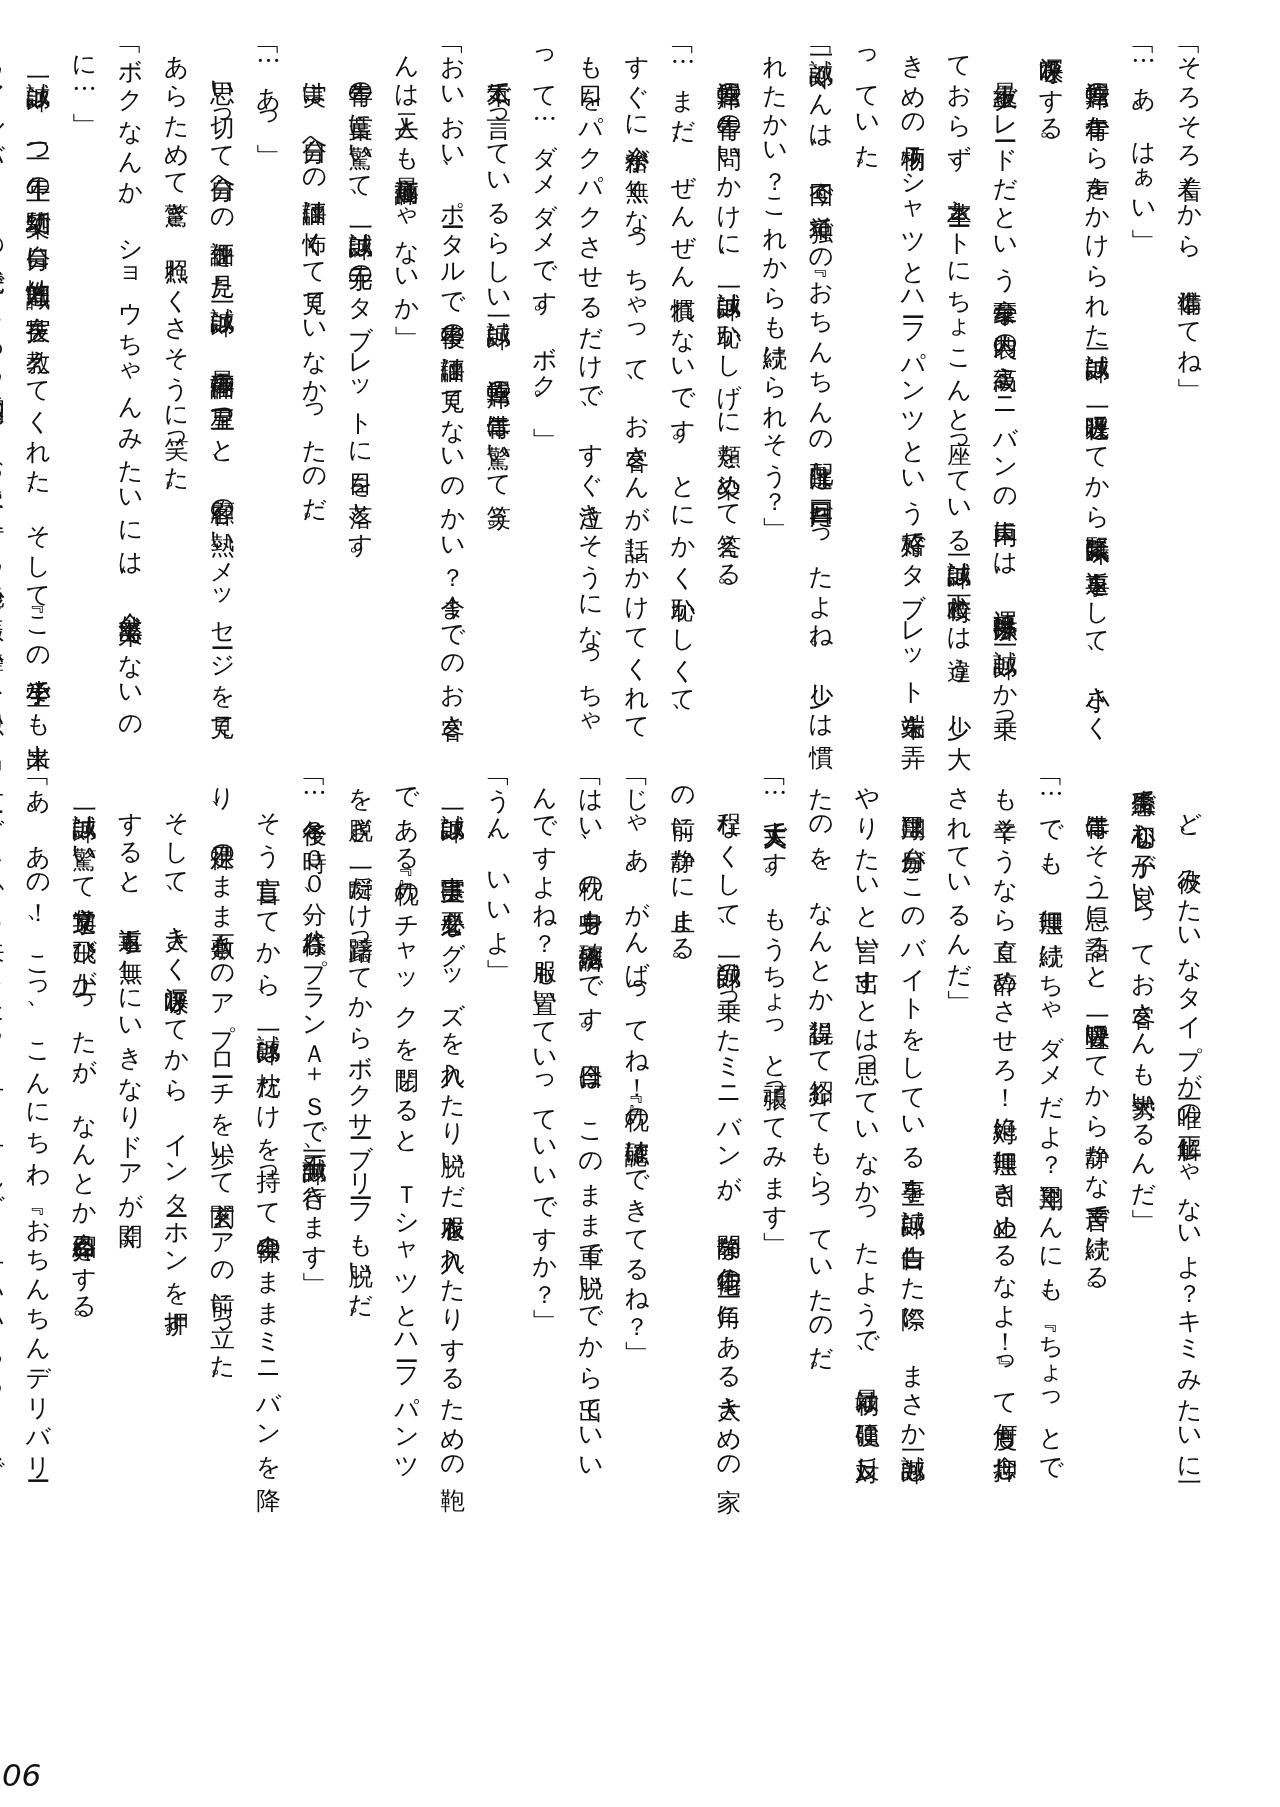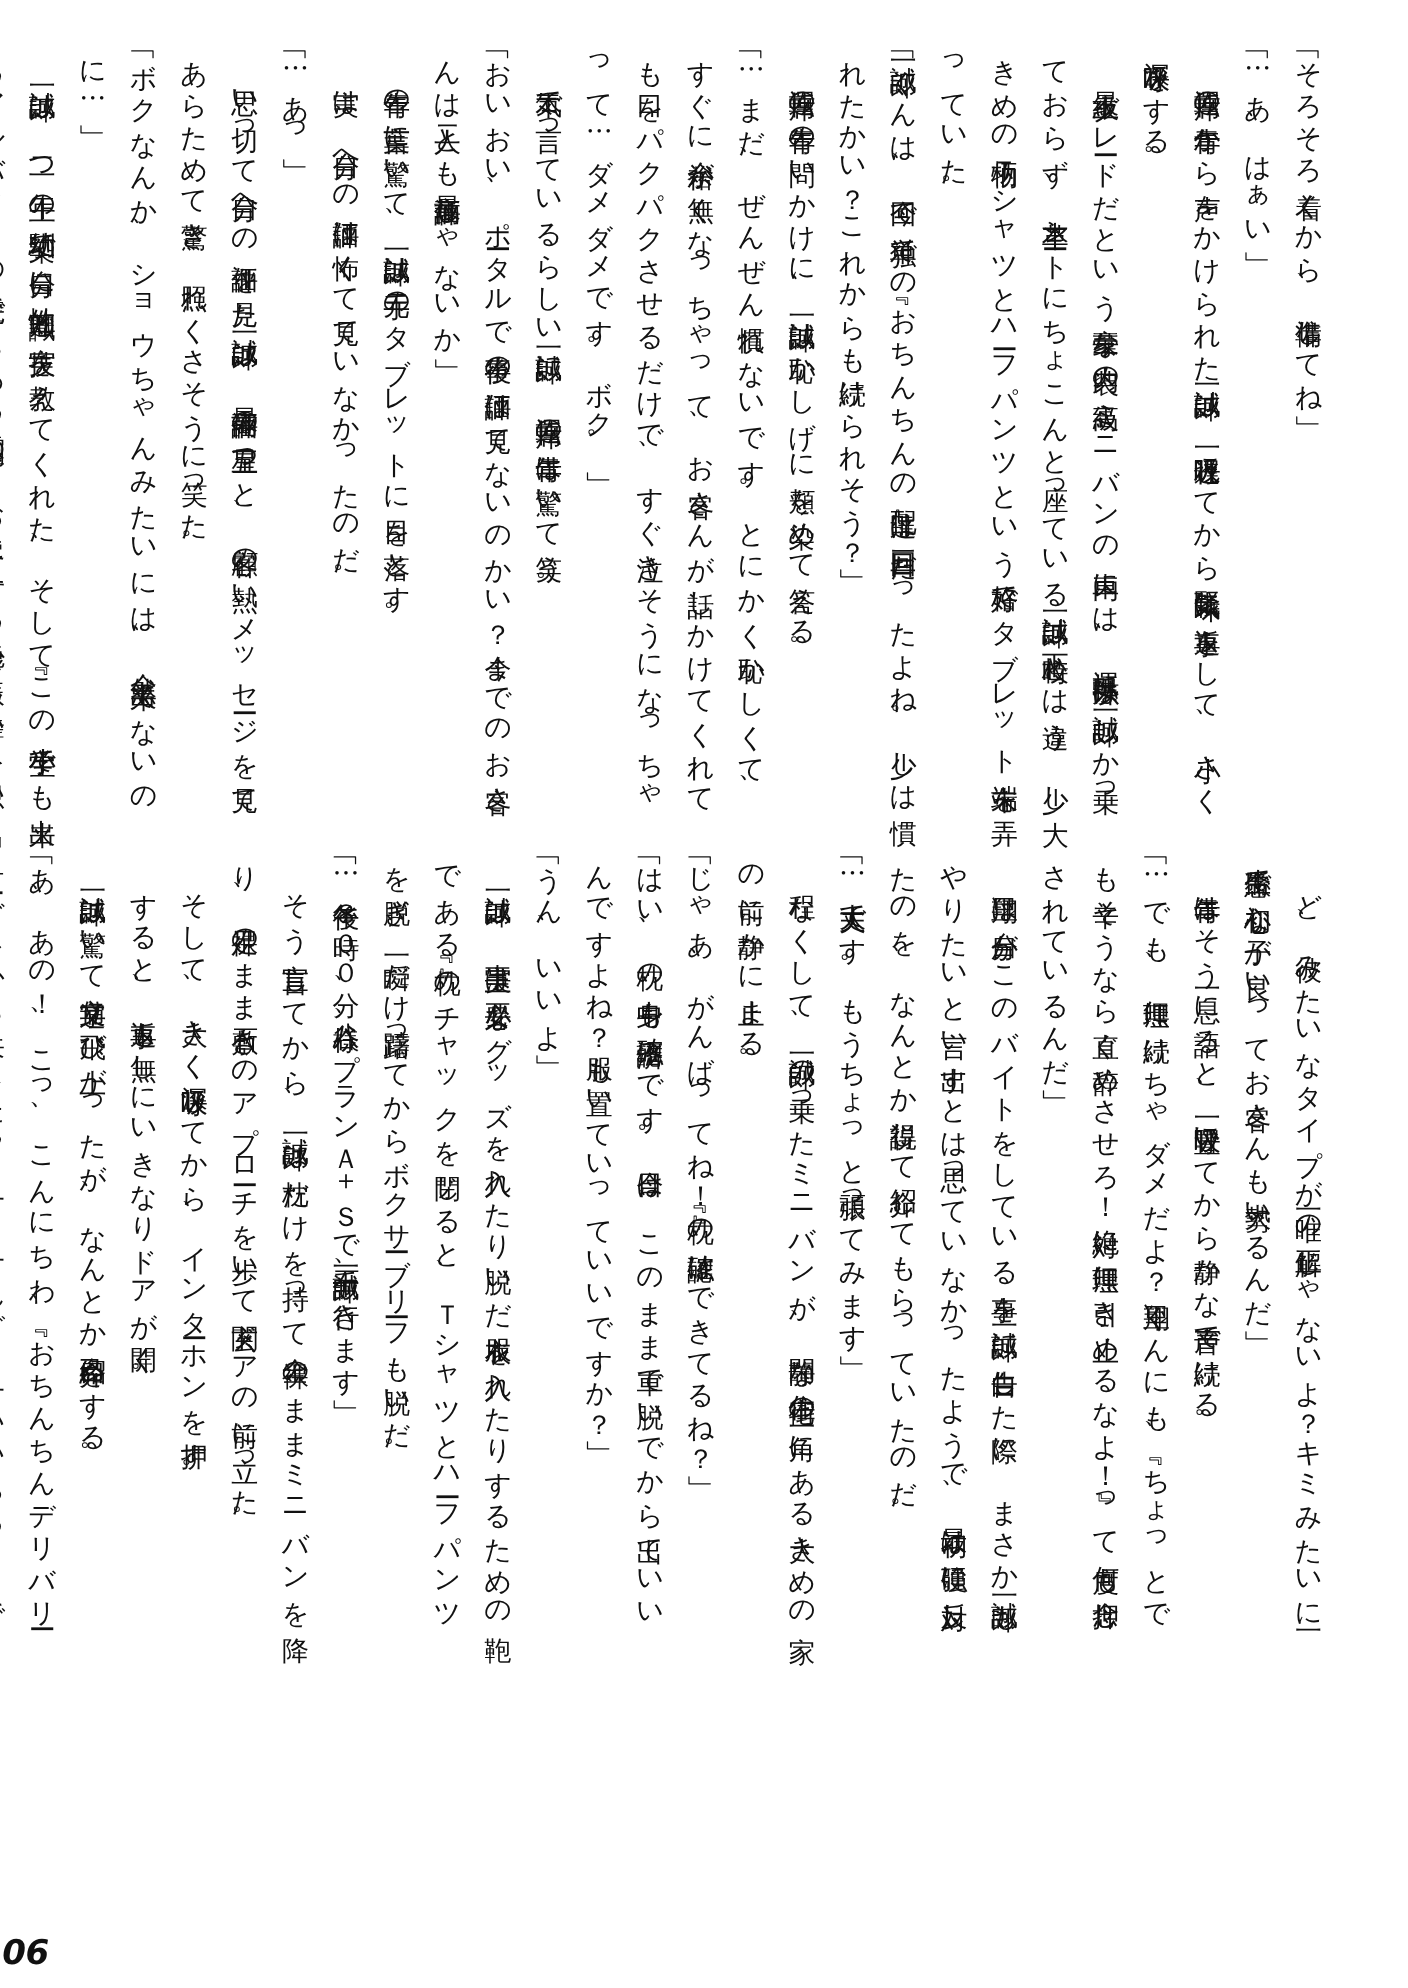--- a/index.html
+++ b/index.html
@@ -65,21 +65,21 @@
   .vblock p.noindent {
     text-indent: 0;
   }
 
   
   .folio {
     position: absolute;
     left: 2px;
     bottom: 16px;
     font-family: "DejaVu Sans", "Liberation Sans", sans-serif;
-    font-weight: bold;
+    font-weight: normal;
     font-style: italic;
     font-size: 31px;
     letter-spacing: -0.01em;
     color: #111111;
     line-height: 1;
   }
 </style>
 </head>
 <body>
 

